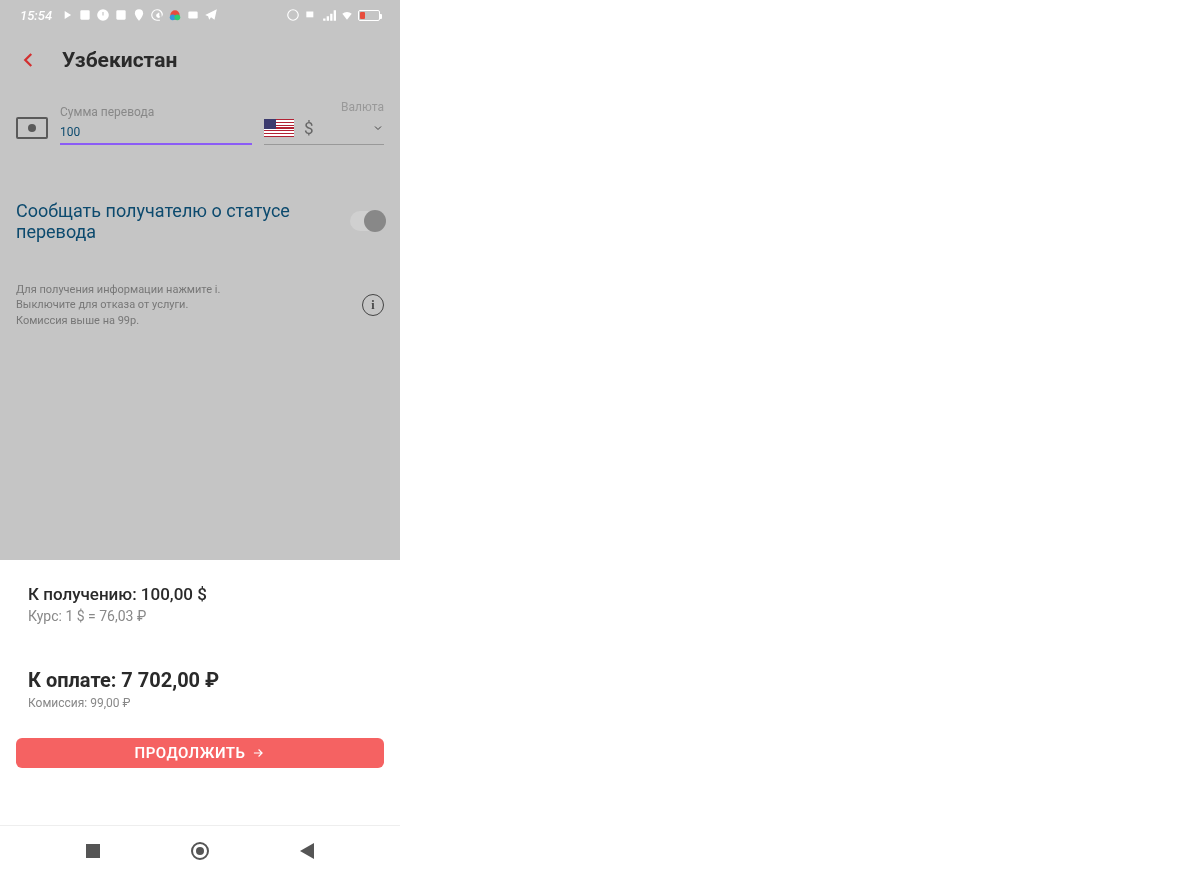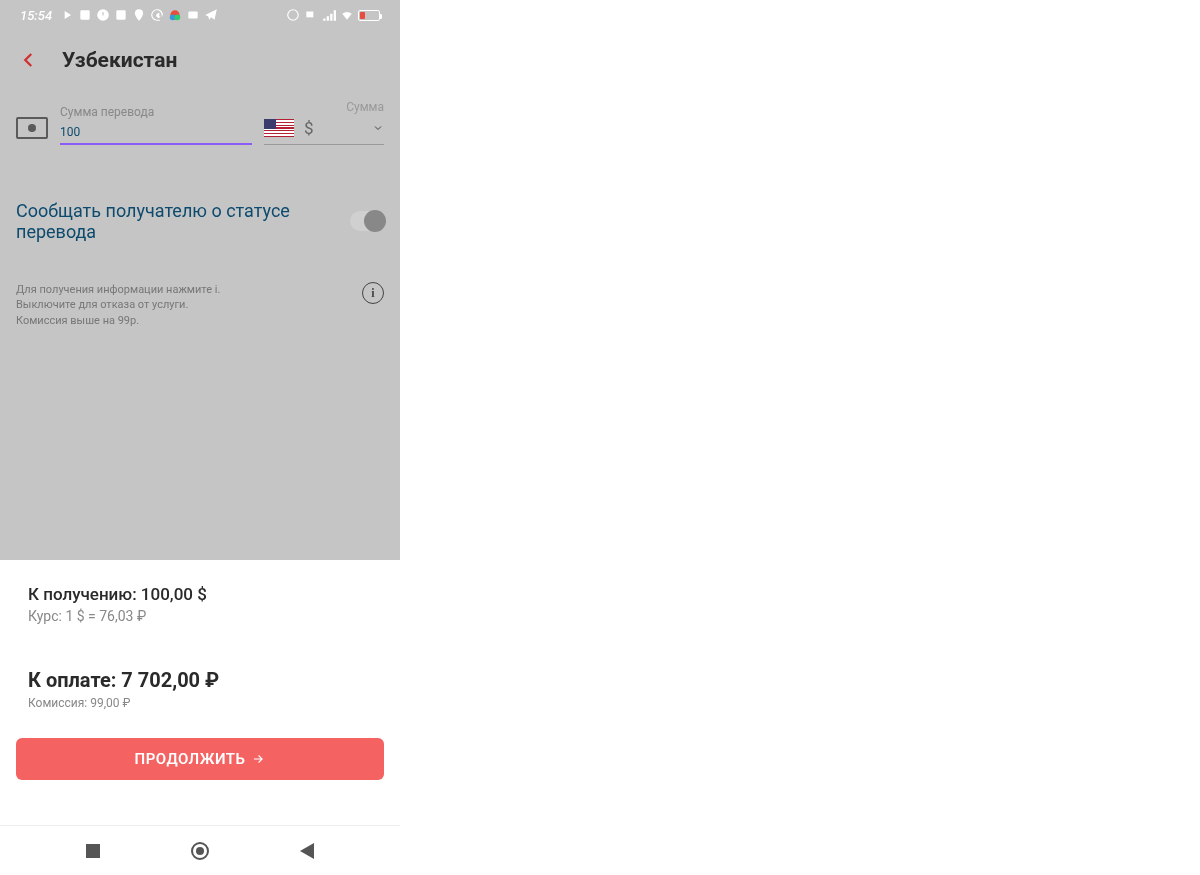--- a/index.html
+++ b/index.html
@@ -25,29 +25,29 @@
     .currency-label { font-size: 12px; color: #999; margin-bottom: 2px; text-align: right; }
     .currency-select { display: flex; align-items: center; gap: 10px; border-bottom: 1px solid #999; padding: 2px 0 6px; }
     .flag { width: 30px; height: 18px; background: linear-gradient(to bottom, #b22234 0%, #b22234 7.7%, #fff 7.7%, #fff 15.4%, #b22234 15.4%, #b22234 23.1%, #fff 23.1%, #fff 30.8%, #b22234 30.8%, #b22234 38.5%, #fff 38.5%, #fff 46.2%, #b22234 46.2%, #b22234 53.8%, #fff 53.8%, #fff 61.5%, #b22234 61.5%, #b22234 69.2%, #fff 69.2%, #fff 76.9%, #b22234 76.9%, #b22234 84.6%, #fff 84.6%, #fff 92.3%, #b22234 92.3%, #b22234 100%); position: relative; }
     .flag::before { content: ''; position: absolute; top: 0; left: 0; width: 40%; height: 53.8%; background: #3c3b6e; }
     .currency-sym { font-size: 17px; color: #666; flex: 1; }
     .chevron { width: 12px; height: 12px; }
     .toggle-row { display: flex; align-items: center; justify-content: space-between; padding: 45px 16px 20px; }
     .toggle-label { font-size: 18px; color: #0c4a6e; }
     .toggle { width: 36px; height: 20px; background: #d0d0d0; border-radius: 10px; position: relative; }
     .toggle::after { content: ''; position: absolute; right: -2px; top: -1px; width: 22px; height: 22px; background: #888; border-radius: 50%; }
-    .info-row { display: flex; justify-content: space-between; padding: 20px 16px; align-items: flex-start; }
+    .info-row { display: flex; justify-content: space-between; padding: 20px 16px; align-items: center; }
     .info-text { font-size: 11px; color: #777; line-height: 1.4; }
     .info-icon { width: 22px; height: 22px; border: 1.5px solid #444; border-radius: 50%; display: flex; align-items: center; justify-content: center; font-size: 12px; font-weight: 600; color: #444; font-family: serif; }
     .summary { padding: 24px 28px 10px; }
     .summary-line1 { font-size: 17px; color: #2a2a2a; font-weight: 500; margin-bottom: 4px; }
     .summary-line2 { font-size: 14px; color: #888; margin-bottom: 44px; }
     .summary-line3 { font-size: 20px; color: #2a2a2a; font-weight: 700; margin-bottom: 4px; }
     .summary-line4 { font-size: 12px; color: #888; margin-bottom: 18px; }
-    .continue-btn { margin: 0 16px; background: #f56262; color: #fff; border: none; border-radius: 6px; padding: 12px; font-size: 15px; font-weight: 600; width: calc(100% - 32px); display: flex; align-items: center; justify-content: center; gap: 6px; letter-spacing: 0.5px; }
+    .continue-btn { margin: 0 16px; background: #f56262; color: #fff; border: none; border-radius: 6px; padding: 6px; font-size: 15px; font-weight: 600; width: calc(100% - 32px); display: flex; align-items: center; justify-content: center; gap: 6px; letter-spacing: 0.5px; }
     .nav-bar { position: absolute; bottom: 0; left: 0; right: 0; height: 50px; display: flex; align-items: center; justify-content: space-around; padding: 0 40px; border-top: 1px solid #eee; }
     .nav-square { width: 14px; height: 14px; background: #555; }
     .nav-circle { width: 18px; height: 18px; border: 2px solid #555; border-radius: 50%; position: relative; }
     .nav-circle::after { content: ''; position: absolute; top: 3px; left: 3px; width: 8px; height: 8px; background: #555; border-radius: 50%; }
     .nav-triangle { width: 0; height: 0; border-top: 8px solid transparent; border-bottom: 8px solid transparent; border-right: 14px solid #555; }
     .battery { width: 22px; height: 11px; border: 1px solid #fff; border-radius: 2px; position: relative; display: flex; align-items: center; padding: 1px; }
     .battery::after { content: ''; position: absolute; right: -3px; top: 3px; width: 2px; height: 5px; background: #fff; border-radius: 0 1px 1px 0; }
     .battery-fill { width: 25%; height: 100%; background: #e74c3c; border-radius: 1px; }
   </style>
 </head>
@@ -114,21 +114,21 @@
       <div class="title">Узбекистан</div>
     </div>
 
     <div class="form-row">
       <div class="money-icon"></div>
       <div class="input-group">
         <div class="input-label">Сумма перевода</div>
         <input class="input-field" value="100" style="">
       </div>
       <div class="currency-group">
-        <div class="currency-label">Сумма</div>
+        <div class="currency-label">Валюта</div>
         <div class="currency-select">
           <div class="flag"></div>
           <span class="currency-sym">$</span>
           <svg class="chevron" viewBox="0 0 24 24" fill="none" stroke="#444" stroke-width="2">
               <path d="M6 9l6 6 6-6"></path>
             </svg>
         </div>
       </div>
     </div>
 

